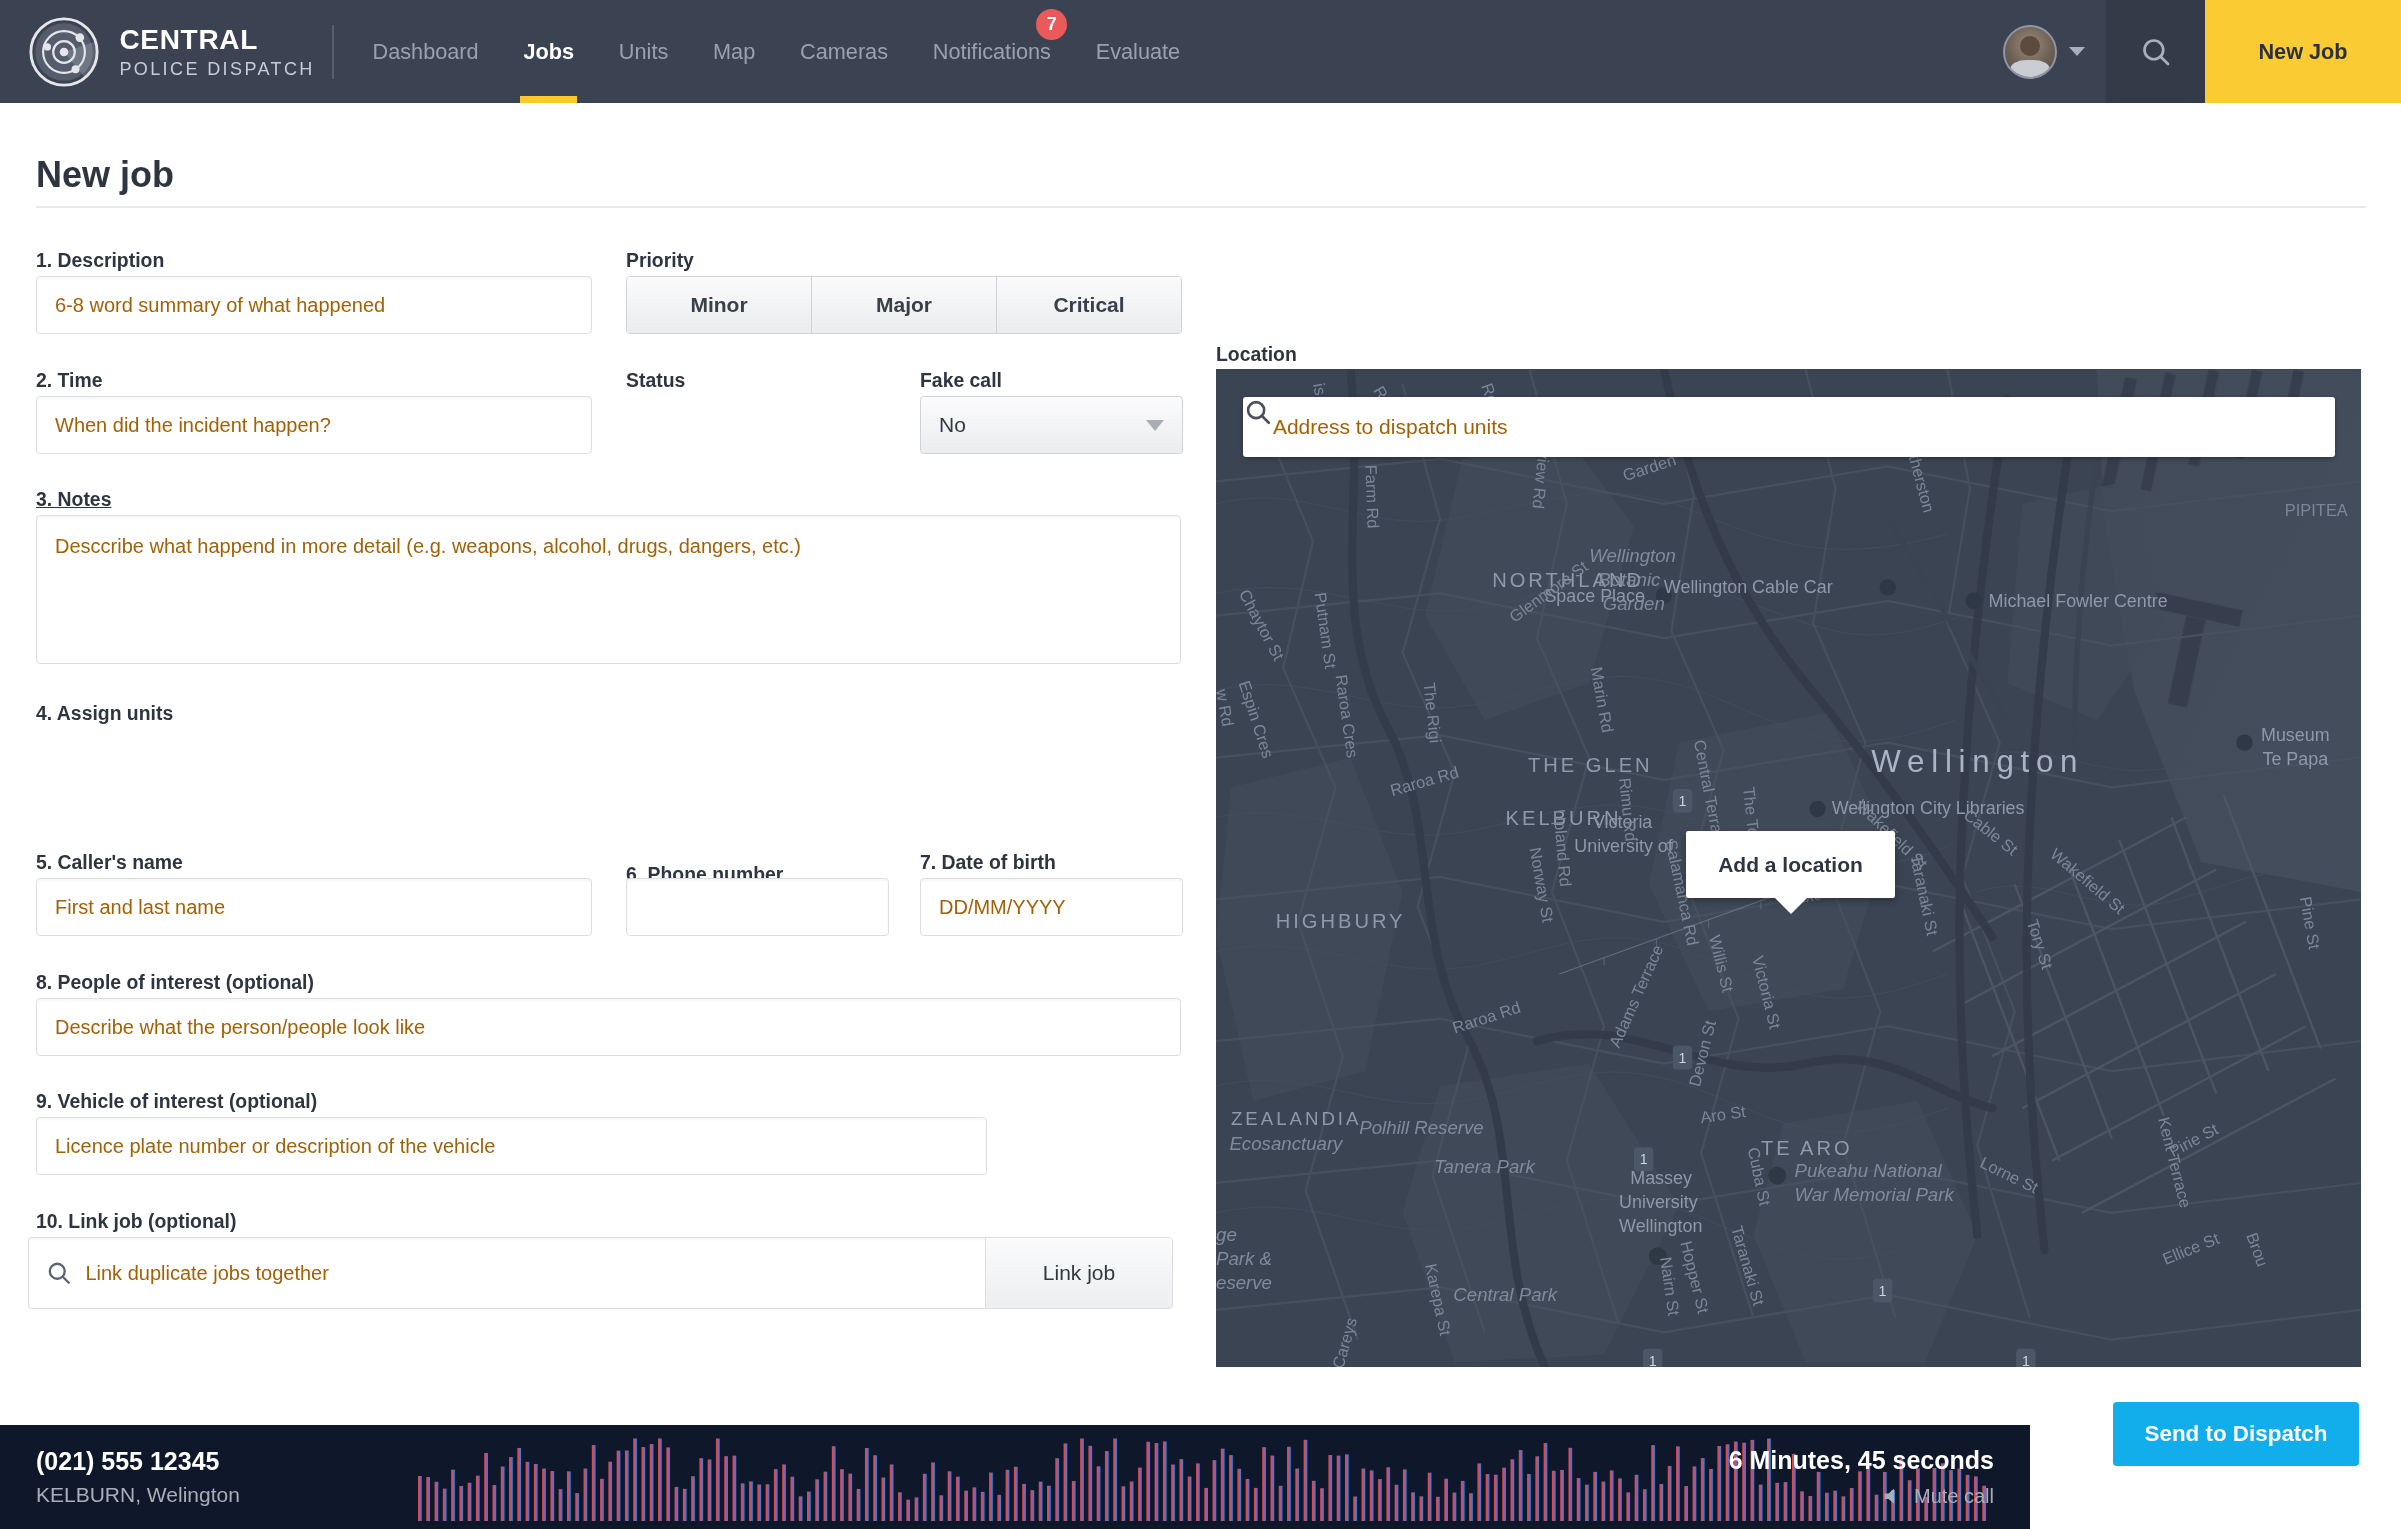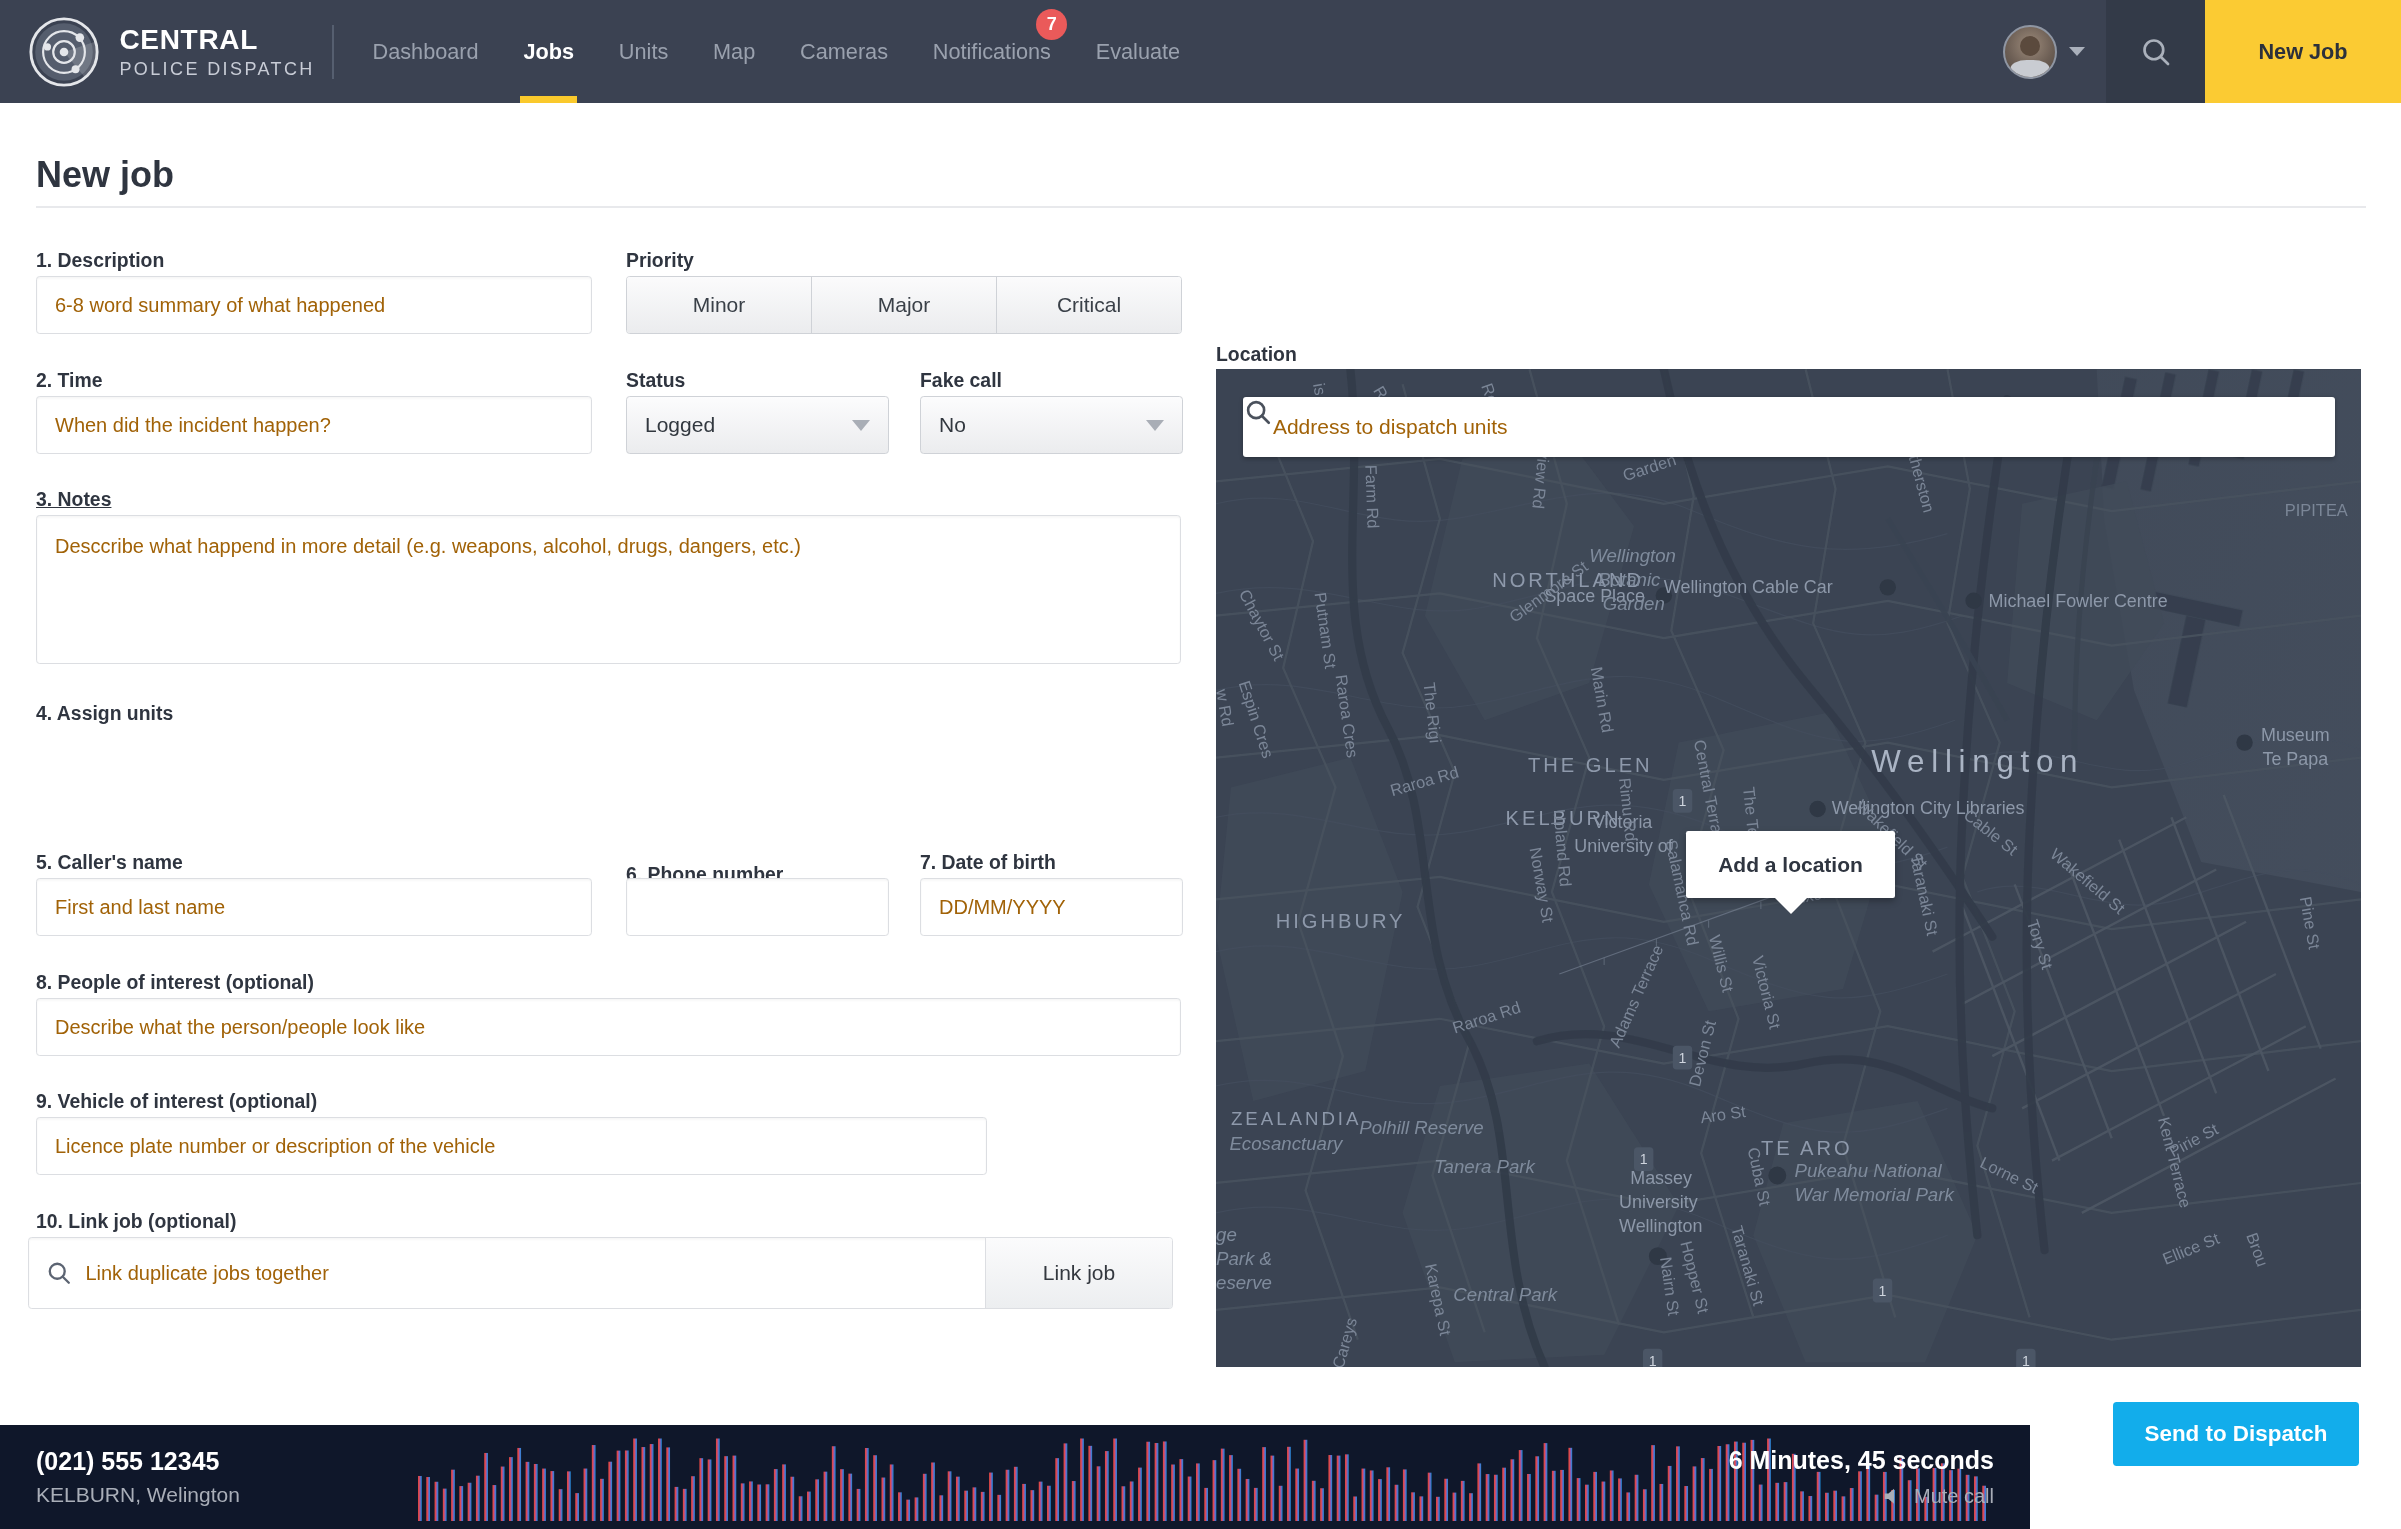--- a/index.html
+++ b/index.html
@@ -146,20 +146,21 @@
     border: 1.5px solid #cfd2d7; border-radius: 3.7px;
     overflow: hidden;
   }
   .seg-opt {
     flex: 1 1 0; height: 100%;
     display: flex; align-items: center; justify-content: center;
     font-size: 21px; color: #3a4048;
     background: linear-gradient(to bottom, #fbfbfc 0%, #ebecee 100%);
     border-right: 1.5px solid #cfd2d7;
     cursor: pointer;
+    font-weight: bold;
   }
   .seg-opt:last-child { border-right: none; }
 
   
   .sel {
     position: absolute;
     border: 1.5px solid #cfd2d7; border-radius: 3.7px;
     background: linear-gradient(to bottom, #fcfcfd 0%, #ebecee 100%);
     display: flex; align-items: center;
     cursor: pointer;
@@ -364,24 +365,20 @@
   </div>
 
   <div class="lbl" style="left:626px; top:146px;">Priority</div>
   <div class="seg" style="left:626px; top:173px; width:556px; height:58px;">
     <div class="seg-opt">Minor</div>
     <div class="seg-opt">Major</div>
     <div class="seg-opt">Critical</div>
   </div>
 
   <div class="lbl" style="left:626px; top:266px;">Status</div>
-  <div class="sel" style="left:626px; top:293px; width:263px; height:58px;">
-    <span class="sel-val">Logged</span>
-    <span class="sel-caret"></span>
-  </div>
 
   <div class="lbl" style="left:920px; top:266px;">Fake call</div>
   <div class="sel" style="left:920px; top:293px; width:263px; height:58px;">
     <span class="sel-val">No</span>
     <span class="sel-caret"></span>
   </div>
 
   <div class="lbl" style="left:36px; top:385px;text-decoration:underline;">3. Notes</div>
   <div class="fld" style="left:36px; top:412px; width:1145px; height:149px; align-items:flex-start;">
     <span class="ph ph-top">Desccribe what happend in more detail (e.g. weapons, alcohol, drugs, dangers, etc.)</span>

